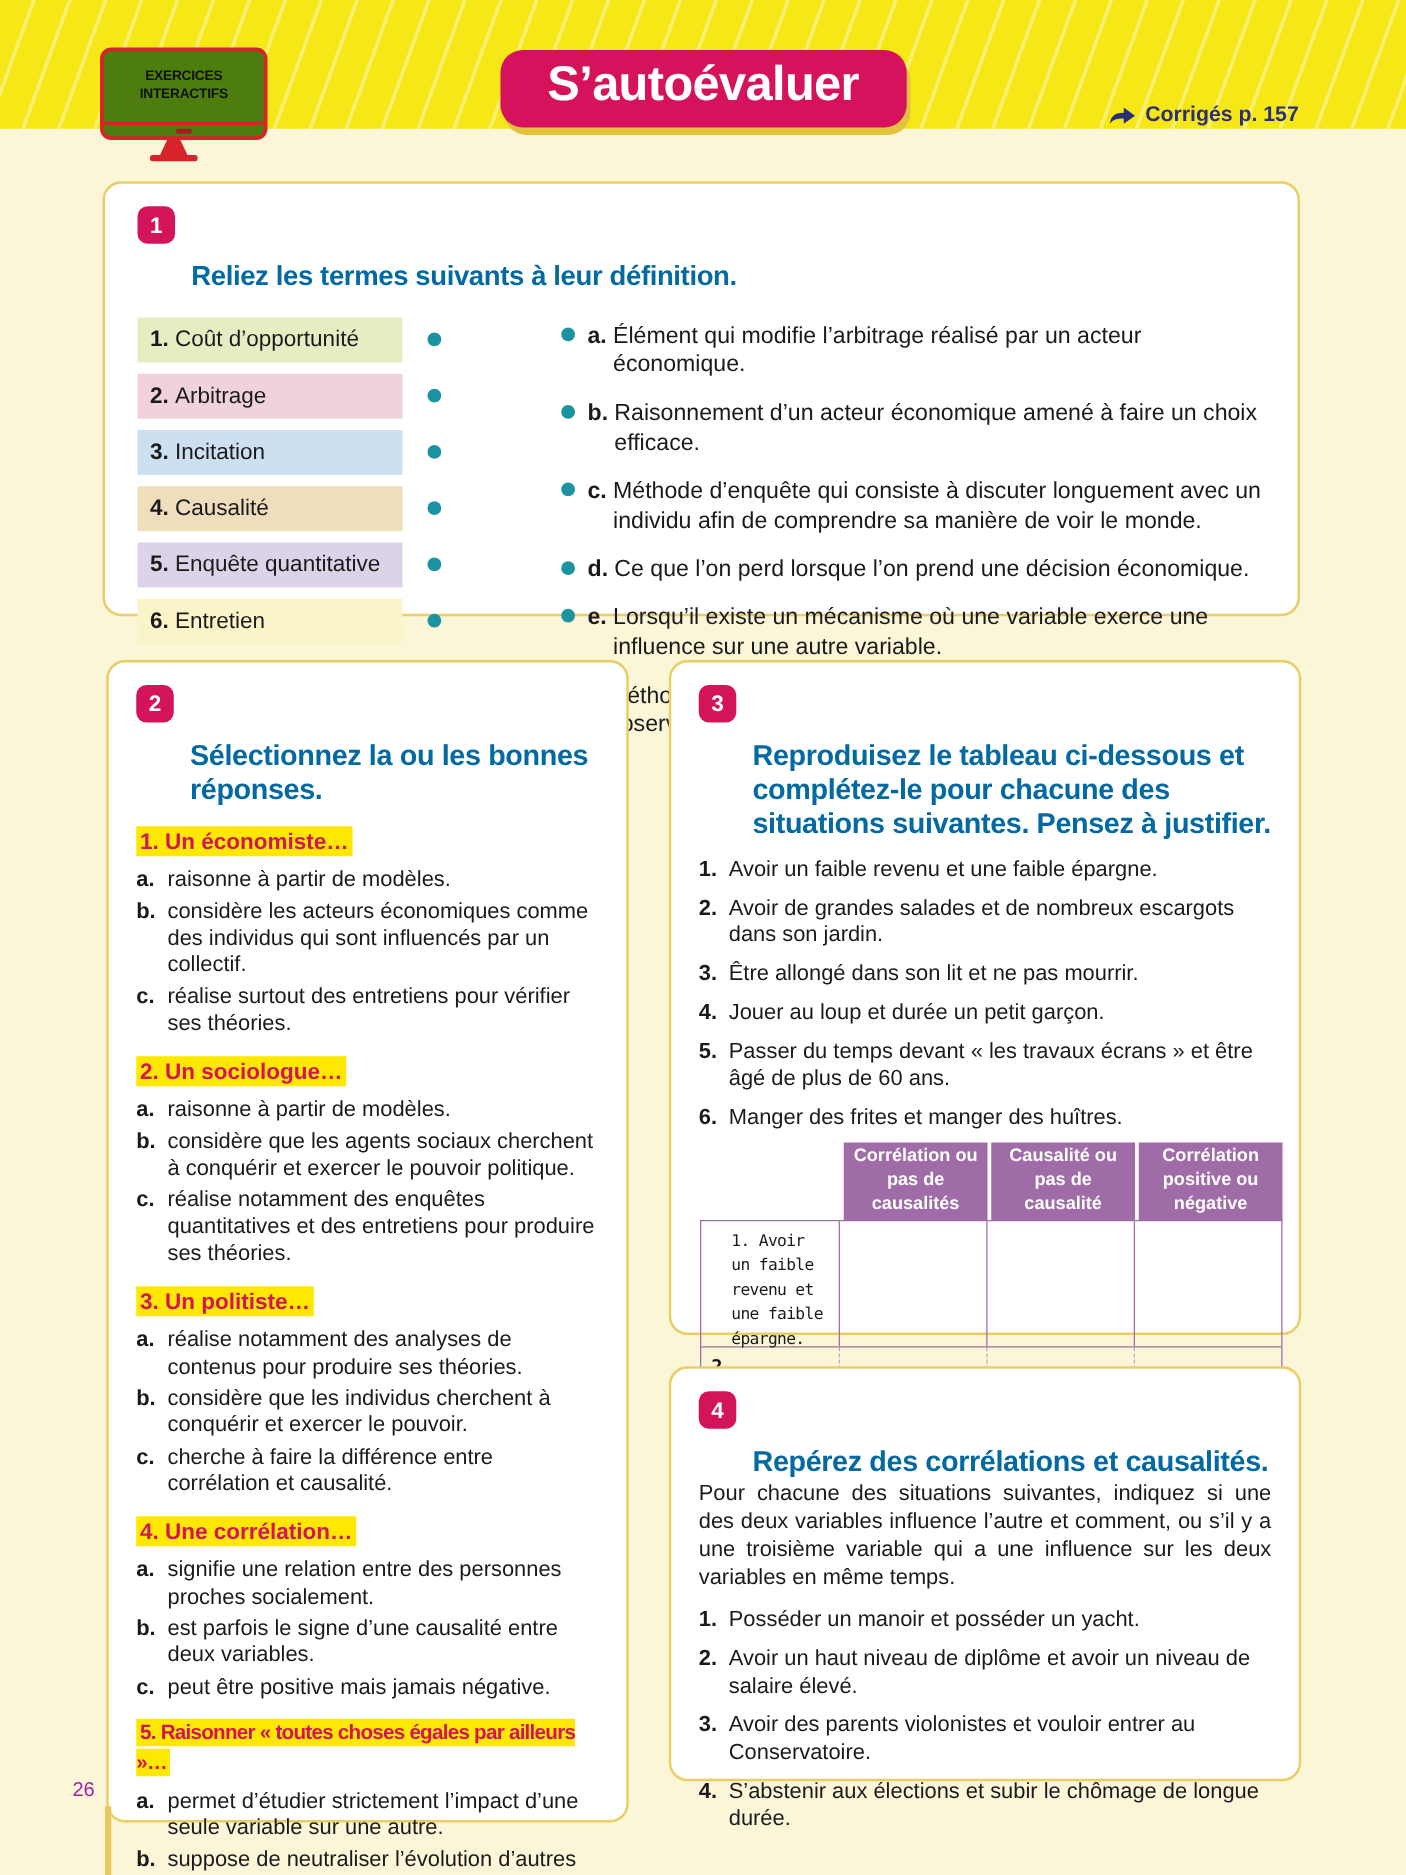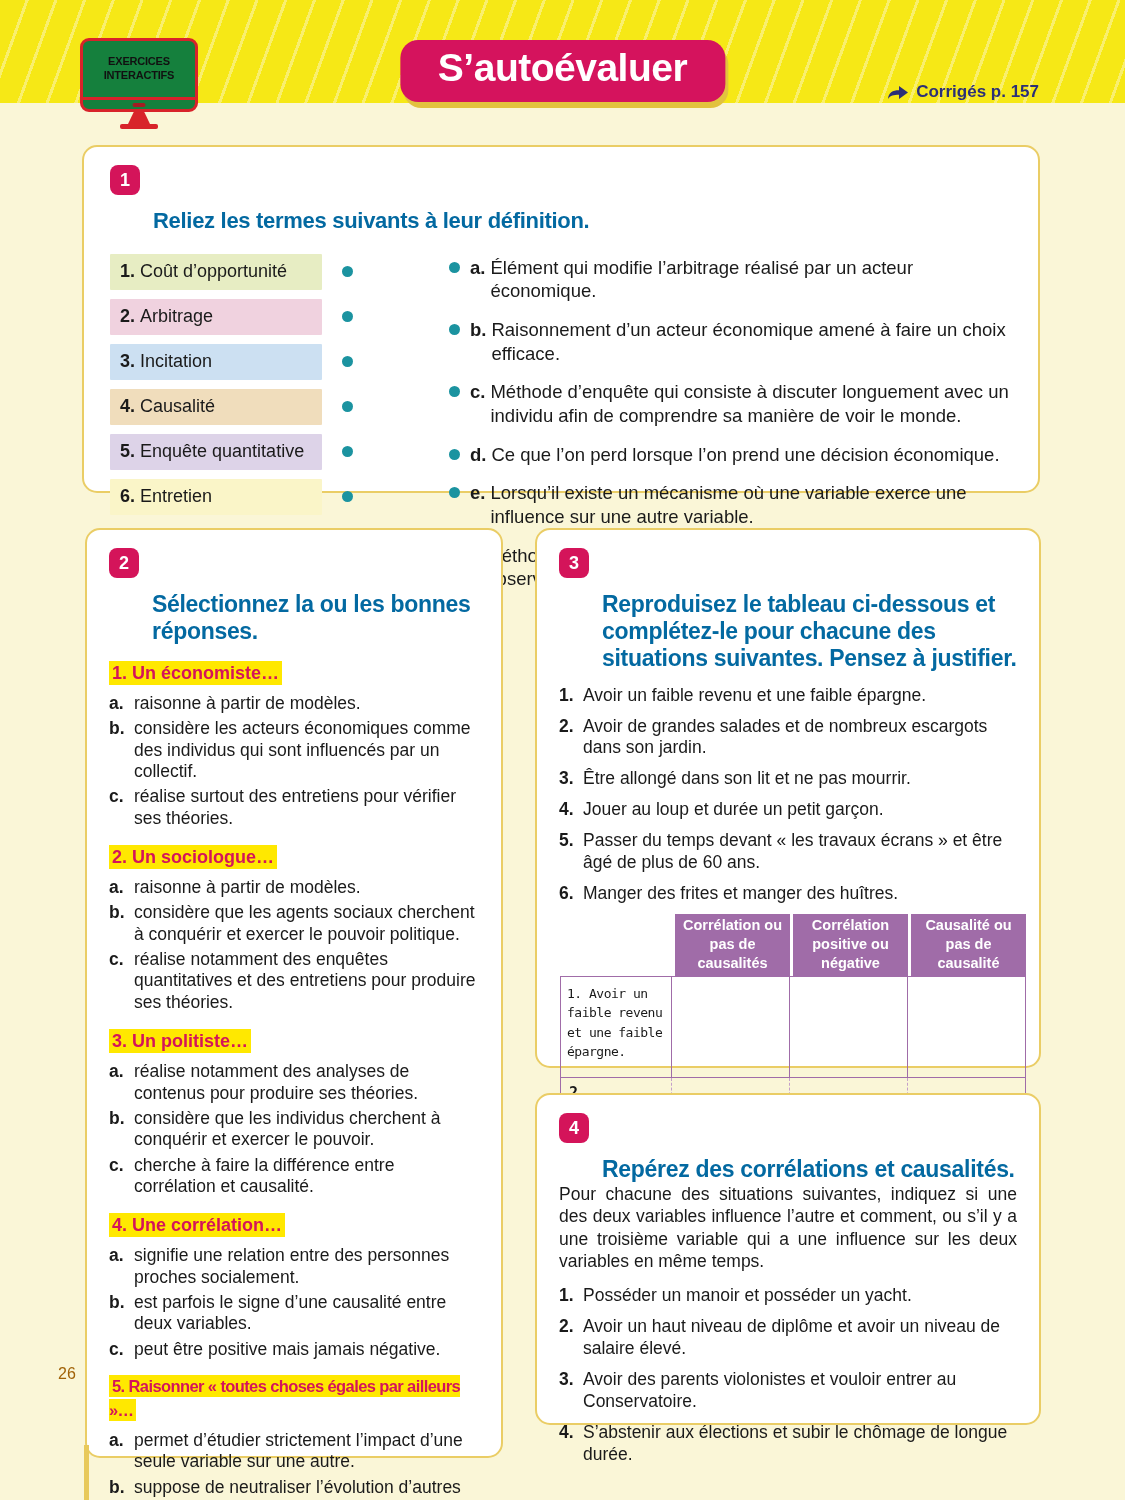--- a/index.html
+++ b/index.html
@@ -16,21 +16,21 @@
 
   
   .band {
     position:absolute; left:0; top:0; width:1125px; height:103px;
     background:repeating-linear-gradient(110deg,#f6e816 0 24px,#f9ef6e 24px 27px);
   }
 
   
   .monitor { position:absolute; left:80px; top:38px; width:118px; }
   .screen {
-    border:3px solid #d8232a; border-radius:9px; background:#15803d; width:118px;
+    border:3px solid #d8232a; border-radius:9px; background:#4d7c0f; width:134px;
   }
   .scr-text {
     height:56px; display:flex; align-items:center; justify-content:center;
     text-align:center; font-weight:bold; font-size:11px; line-height:1.25;
     letter-spacing:-0.2px; color:#111; padding:2px 4px;
   }
   .scr-bezel { border-top:3px solid #d8232a; height:12px; position:relative; border-radius:0 0 6px 6px; }
   .scr-bezel::after {
     content:""; position:absolute; left:50%; top:3px; transform:translateX(-50%);
     width:13px; height:4px; background:#a21d22; border-radius:2px;
@@ -112,35 +112,35 @@
   .tbl { margin-top:6px; margin-left:1px; width:466px; font-size:14px; }
   .tbl-head { display:grid; grid-template-columns:112px 118px 118px 118px; }
   .th {
     background:#a06ca8; color:#fff; font-weight:bold; text-align:center;
     font-size:14.5px; line-height:1.3; display:flex; align-items:center; justify-content:center;
     height:62px; margin-left:3px; padding:2px 6px;
   }
   .tbl-body { border:1.5px solid #a06ca8; border-bottom:none; }
   .tr { display:grid; grid-template-columns:110.5px 118px 118px 116.5px; }
   .tr-1 { border-bottom:1.5px solid #a06ca8; }
-  .tr-1 > div { border-right:1.5px solid #a06ca8; height:100px; }
+  .tr-1 > div { border-right:1.5px solid #a06ca8; height:100px;margin-left:18px; }
   .tr-1 > div:last-child { border-right:none; }
   .tr-2 > div { border-right:1.5px dashed #c49fca; height:46px; }
   .tr-2 > div:last-child { border-right:none; }
   .row-label {
     font-family:"DejaVu Sans Mono", monospace; font-size:13px; line-height:1.5;
     padding:7px 6px; letter-spacing:-0.5px;
   }
   .row-label-2 { font-weight:bold; font-size:15px; padding:6px 8px; font-family:"DejaVu Sans Mono", monospace; }
 
   
   .ex4-intro { font-size:17.5px; line-height:1.28; text-align:justify; }
 
   
-  .page-num { position:absolute; left:58px; top:1365px; font-size:16px; color:#a16207; }
+  .page-num { position:absolute; left:58px; top:1424px; font-size:16px; color:#a21caf; }
   .gold-bar { position:absolute; left:84px; top:1445px; width:5px; height:55px; background:#e8c95b; }
 </style>
 </head>
 <body>
 
 <div class="page">
 
   <div class="band"></div>
 
   <div class="monitor">
@@ -375,22 +375,22 @@
       <div class="item">
           <b>6.</b>
           <span>Manger des frites et manger des huîtres.</span>
         </div>
     </div>
 
     <div class="tbl">
       <div class="tbl-head">
         <div></div>
         <div class="th">Corrélation ou pas de causalités</div>
+        <div class="th">Causalité ou pas de causalité</div>
         <div class="th">Corrélation positive ou négative</div>
-        <div class="th">Causalité ou pas de causalité</div>
       </div>
       <div class="tbl-body">
         <div class="tr tr-1">
           <div class="row-label">1. Avoir un faible revenu et une faible épargne.</div>
           <div></div>
           <div></div>
           <div></div>
         </div>
         <div class="tr tr-2">
           <div class="row-label-2">2. …</div>

